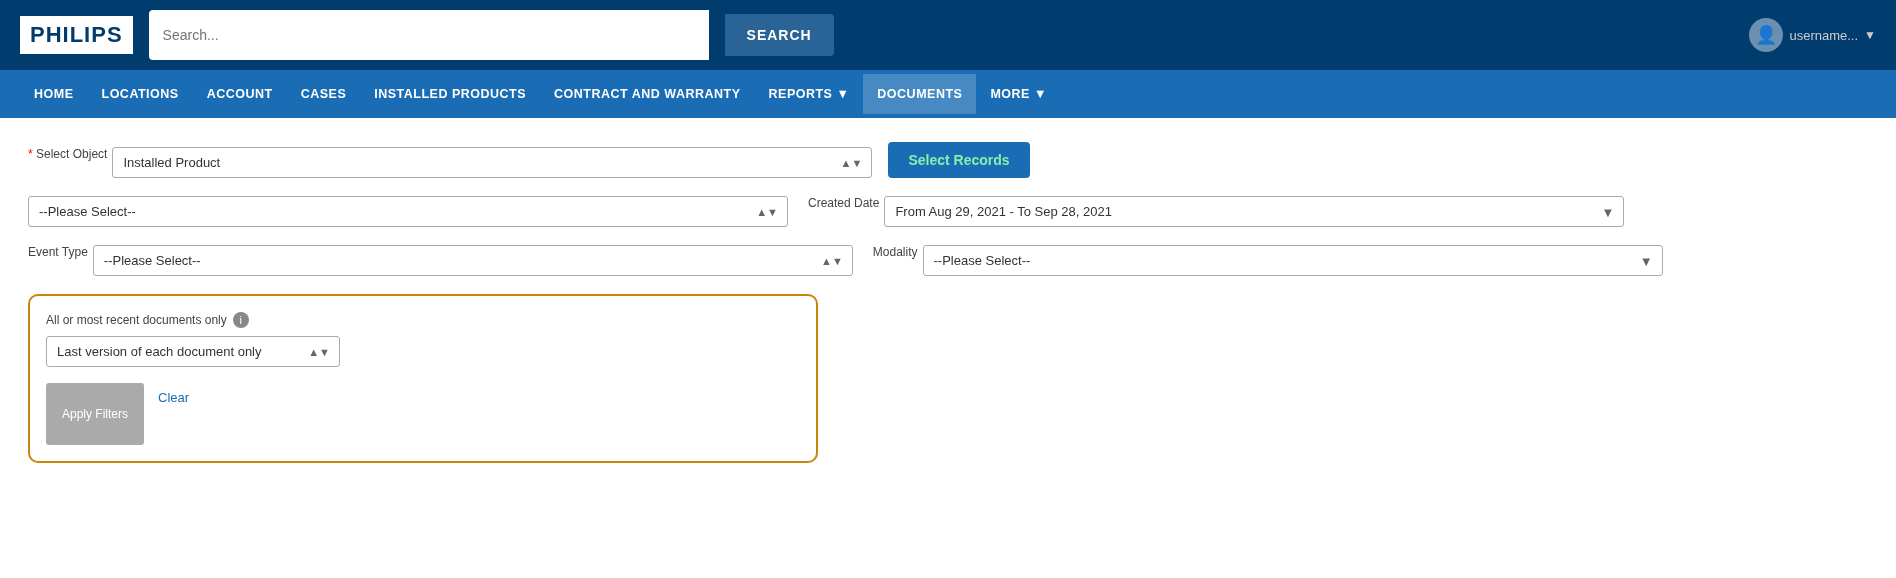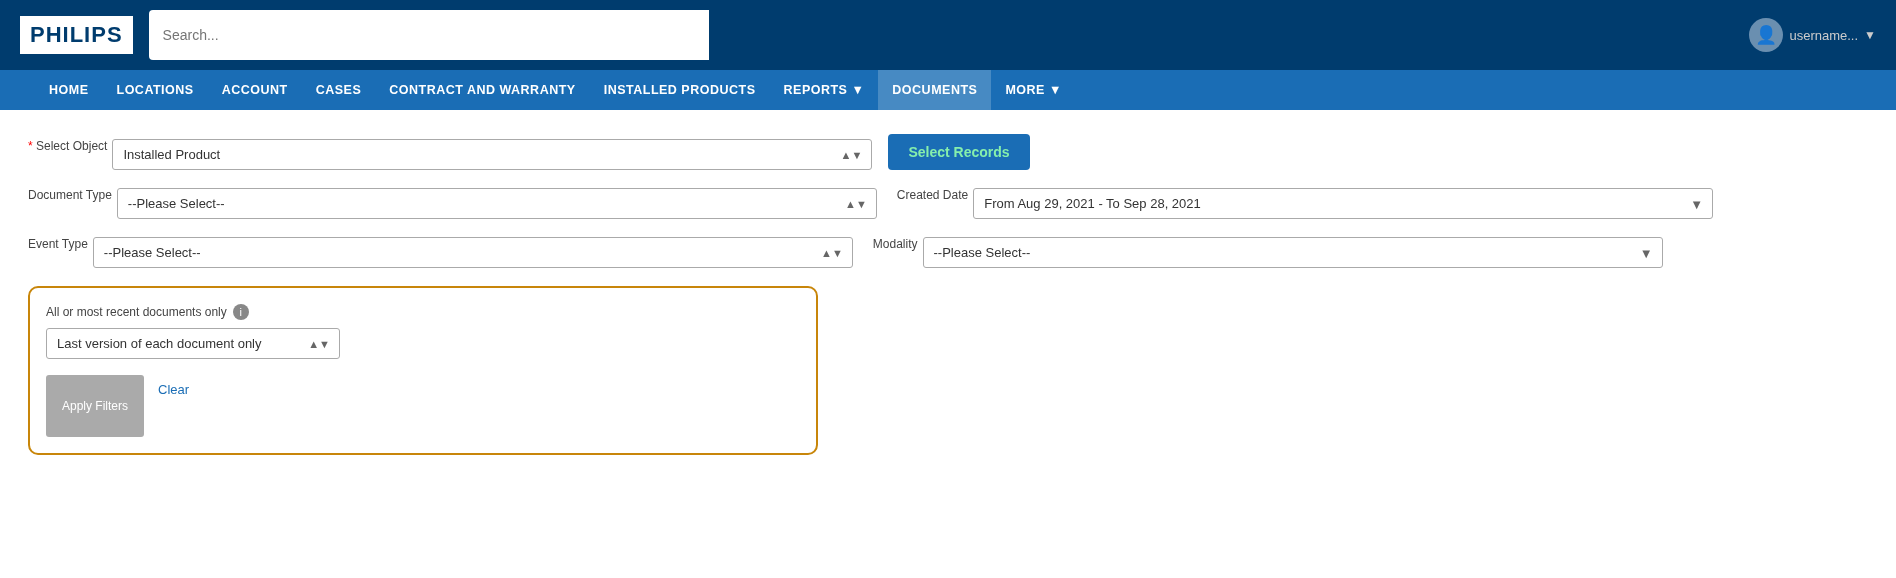--- a/index.html
+++ b/index.html
@@ -65,22 +65,22 @@
       justify-content: center;
       color: #fff;
       font-size: 18px;
     }
 
     
     .nav {
       background: #1a6db5;
       display: flex;
       align-items: center;
-      height: 40px;
-      padding: 0 35px;
+      height: 48px;
+      padding: 0 20px;
     }
     .nav-item {
       color: #fff;
       font-size: 12.5px;
       font-weight: 600;
       letter-spacing: 0.5px;
       padding: 0 14px;
       height: 40px;
       display: flex;
       align-items: center;
@@ -233,34 +233,35 @@
     }
   </style>
 </head>
 <body>
 
 <div class="header">
   <div class="logo-box">
     <span class="logo-text">PHILIPS</span>
   </div>
   <input class="search-bar" type="text" placeholder="Search..." style="">
+  <button class="search-btn">SEARCH</button>
   <div class="user-area">
     <div class="user-avatar">👤</div>
     <span>username...</span>
     <span style="color:#ccc; font-size:12px;">▼</span>
   </div>
 </div>
 
 <div class="nav">
   <div class="nav-item">HOME</div>
   <div class="nav-item">LOCATIONS</div>
   <div class="nav-item">ACCOUNT</div>
   <div class="nav-item">CASES</div>
+  <div class="nav-item">INSTALLED PRODUCTS</div>
   <div class="nav-item">CONTRACT AND WARRANTY</div>
-  <div class="nav-item">INSTALLED PRODUCTS</div>
   <div class="nav-item">REPORTS <span>▼</span></div>
   <div class="nav-item active">DOCUMENTS</div>
   <div class="nav-item">MORE <span>▼</span></div>
 </div>
 
 <div class="main">
 
   <div class="top-row">
     <div class="form-group">
       <label class="form-label required">Select Object</label>
@@ -269,21 +270,20 @@
           <option>Installed Product</option>
         </select>
         <span class="select-arrow">▲▼</span>
       </div>
     </div>
     <button class="select-records-btn">Select Records</button>
   </div>
 
   <div class="two-col" style="margin-bottom:18px;">
     <div class="form-group">
-      <label class="form-label">Document Type</label>
       <div class="select-wrapper">
         <select class="select-medium">
           <option>--Please Select--</option>
         </select>
         <span class="select-arrow">▲▼</span>
       </div>
     </div>
     <div class="form-group right-section">
       <label class="form-label">Created Date</label>
       <div class="select-wrapper">

